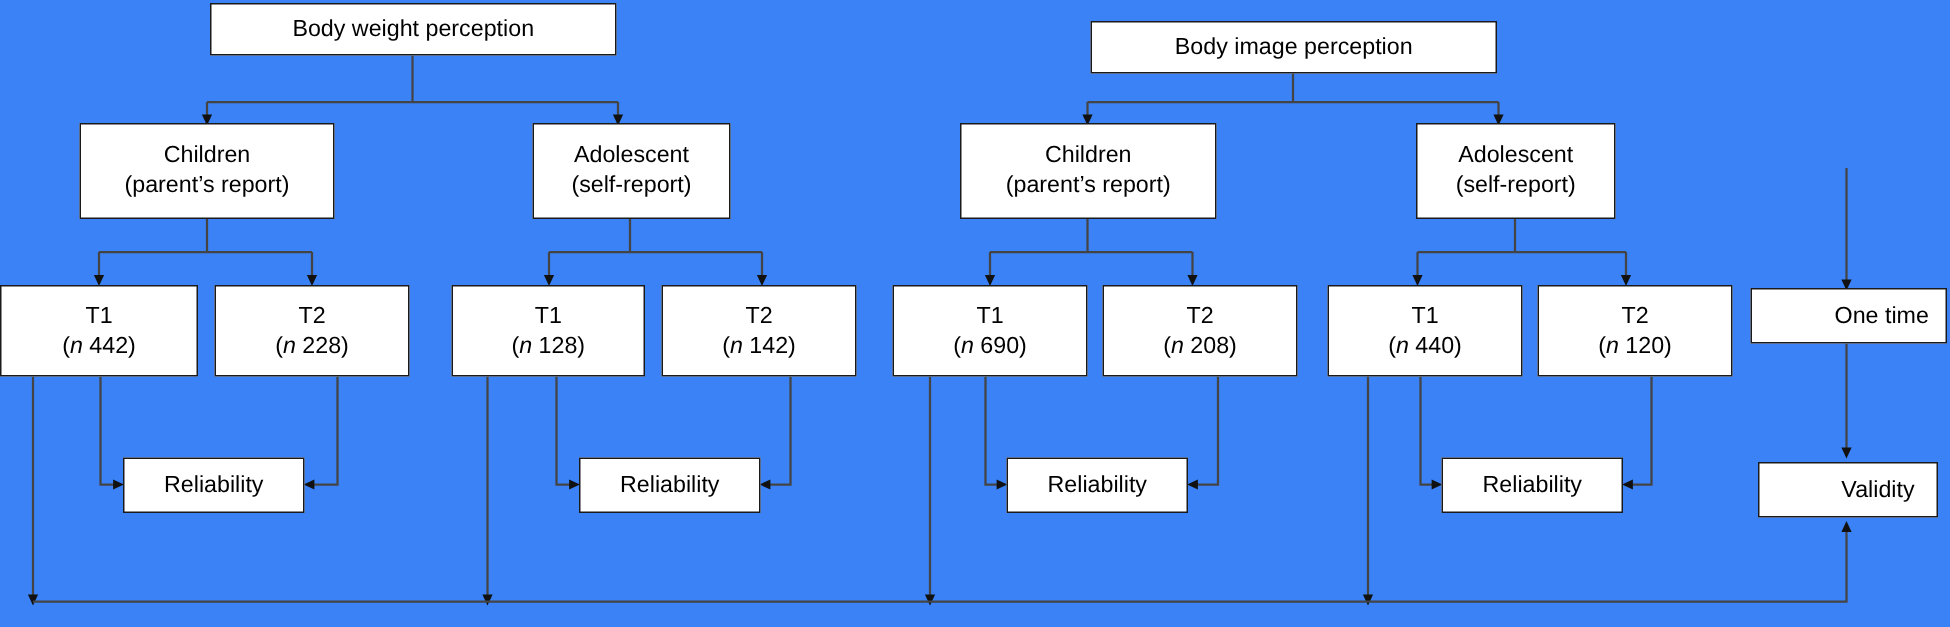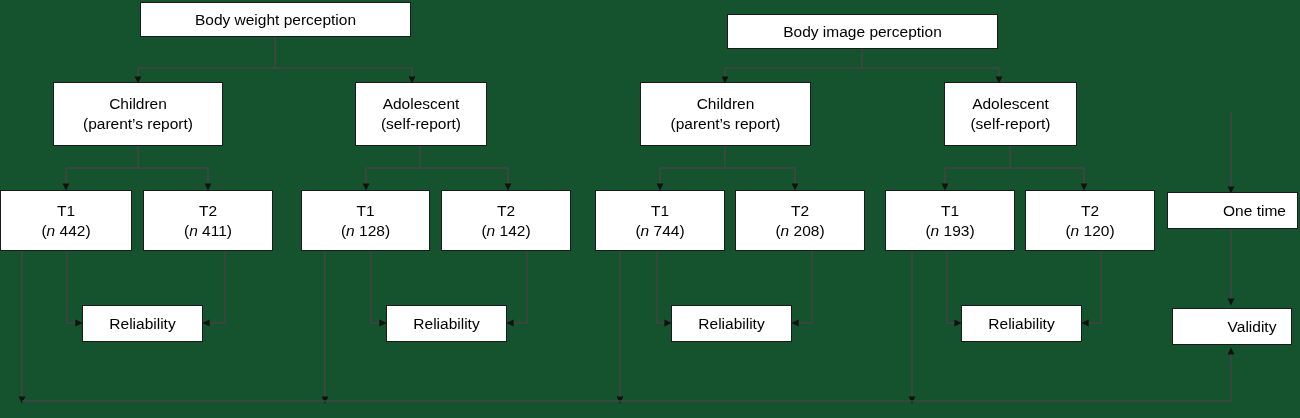--- a/index.html
+++ b/index.html
@@ -4,21 +4,21 @@
 <style>
   html, body {
     margin: 0;
     padding: 0;
     background: #ffffff;
   }
   #canvas {
     position: relative;
     width: 1300px;
     height: 418px;
-    background: #14532d;
+    background: #3b82f6;
     font-family: "Liberation Sans", sans-serif;
     overflow: hidden;
   }
   svg#wires {
     position: absolute;
     left: 0;
     top: 0;
     width: 1300px;
     height: 418px;
     pointer-events: none;
@@ -115,21 +115,21 @@
     <span class="l1">Adolescent</span>
     <span class="l2">(self-report)</span>
   </div>
 
   <div class="node" style="left:0px; top:190px; width:132px; height:61px;">
     <span class="l1">T1</span>
     <span class="l2">(<span class="ital">n</span><span> 442)</span></span>
   </div>
   <div class="node" style="left:143px; top:190px; width:130px; height:61px;">
     <span class="l1">T2</span>
-    <span class="l2">(<span class="ital">n</span><span> 411)</span></span>
+    <span class="l2">(<span class="ital">n</span><span> 228)</span></span>
   </div>
   <div class="node" style="left:301px; top:190px; width:129px; height:61px;">
     <span class="l1">T1</span>
     <span class="l2">(<span class="ital">n</span><span> 128)</span></span>
   </div>
   <div class="node" style="left:441px; top:190px; width:130px; height:61px;">
     <span class="l1">T2</span>
     <span class="l2">(<span class="ital">n</span><span> 142)</span></span>
   </div>
 
@@ -148,29 +148,29 @@
     <span class="l1">Children</span>
     <span class="l2">(parent’s report)</span>
   </div>
   <div class="node" style="left:944px; top:82px; width:133px; height:64px;">
     <span class="l1">Adolescent</span>
     <span class="l2">(self-report)</span>
   </div>
 
   <div class="node" style="left:595px; top:190px; width:130px; height:61px;">
     <span class="l1">T1</span>
-    <span class="l2">(<span class="ital">n</span><span> 744)</span></span>
+    <span class="l2">(<span class="ital">n</span><span> 690)</span></span>
   </div>
   <div class="node" style="left:735px; top:190px; width:130px; height:61px;">
     <span class="l1">T2</span>
     <span class="l2">(<span class="ital">n</span><span> 208)</span></span>
   </div>
   <div class="node" style="left:885px; top:190px; width:130px; height:61px;">
     <span class="l1">T1</span>
-    <span class="l2">(<span class="ital">n</span><span> 193)</span></span>
+    <span class="l2">(<span class="ital">n</span><span> 440)</span></span>
   </div>
   <div class="node" style="left:1025px; top:190px; width:130px; height:61px;">
     <span class="l1">T2</span>
     <span class="l2">(<span class="ital">n</span><span> 120)</span></span>
   </div>
 
   <div class="node" style="left:671px; top:305px; width:121px; height:37px;">
     <span class="l1">Reliability</span>
   </div>
   <div class="node" style="left:961px; top:305px; width:121px; height:37px;">

